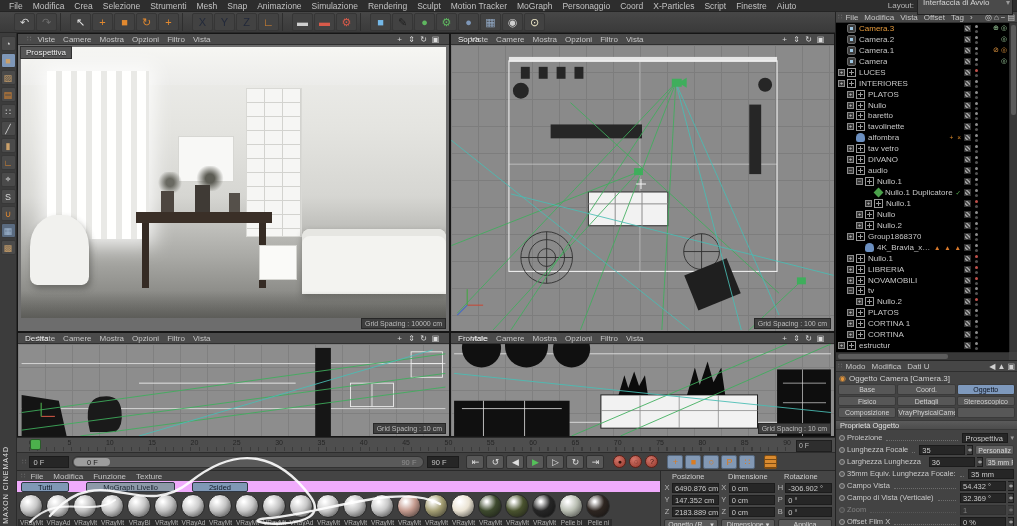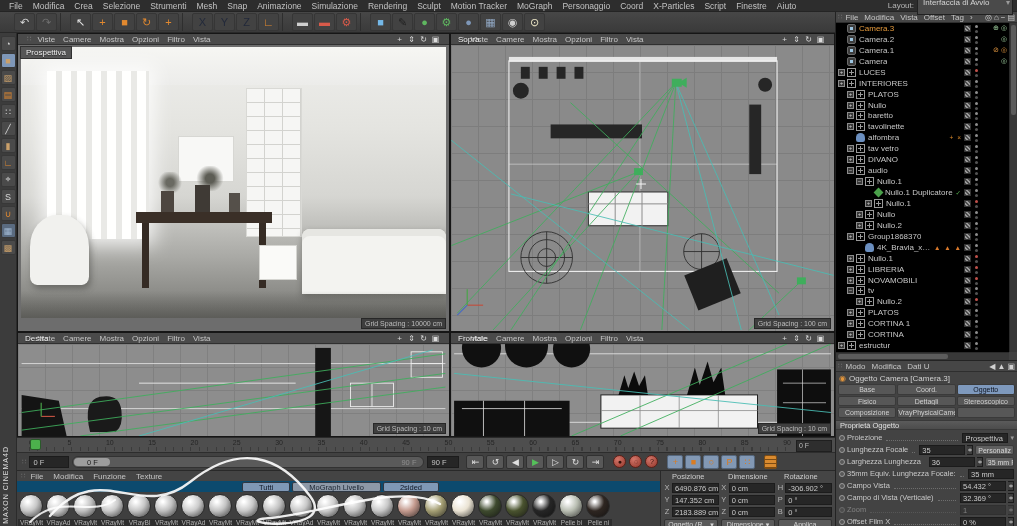--- a/index.html
+++ b/index.html
@@ -84,21 +84,21 @@
   .recs{display:flex;gap:3px;margin-left:6px;}
   .rec{width:13px;height:13px;border-radius:50%;background:radial-gradient(circle at 35% 30%,#d4766a,#93362a);display:flex;align-items:center;justify-content:center;font-size:7px;color:#35100a;border:1px solid #5c2018;}
   .params{display:flex;gap:2px;margin-left:6px;}
   .pbtn{width:16px;height:14px;background:#8298b4;border:1px solid #55677d;display:flex;align-items:center;justify-content:center;font-size:9px;color:#d97c22;border-radius:2px;}
   .film{width:13px;height:14px;margin-left:6px;background:#d98a2f;border:1px solid #7c4c14;border-radius:2px;background-image:repeating-linear-gradient(#0000 0 3px,#7c4c14 3px 4px);}
 
   
   .mats{position:absolute;left:17px;top:470px;width:643px;bottom:0;background:#3f3f3f;border-top:1px solid #292929;z-index:10;}
   .mmenu{height:10px;display:flex;align-items:center;font-size:8px;padding-left:4px;background:#444;color:#c4c4c4;}
   .mmenu .m{padding:0 5px;}
-  .mtabs{height:11px;display:flex;gap:2px;padding:1px 0 0 4px;background:#0c4a6e;justify-content:center;}
+  .mtabs{height:11px;display:flex;gap:17px;padding:1px 0 0 4px;background:#f0abfc;}
   .mtab{padding:0 16px;font-size:7.5px;line-height:9px;border-radius:2px;border:1px solid #2f3742;white-space:nowrap;}
   .mthumbs{display:flex;padding:1px 0 0 1px;}
   .mtile{width:27px;flex:none;}
   .sphere{width:24px;height:24px;border-radius:50%;margin:1px;background:radial-gradient(circle at 35% 30%,#ffffff 4%,var(--c) 45%,#0e0e0e 115%);border:1px solid #2a2a2a;}
   .mname{height:8px;background:#2d2d2d;font-size:6.5px;color:#b2b2b2;text-align:center;overflow:hidden;line-height:8px;white-space:nowrap;}
 
   
   .coords{position:absolute;left:660px;top:470px;width:175px;bottom:0;background:#454545;border-top:1px solid #292929;border-left:1px solid #292929;font-size:7.5px;padding:1px 3px;z-index:10;}
   .chead{display:flex;color:#cfcfcf;margin-bottom:1px;}
   .chead span{flex:1;padding-left:8px;}

